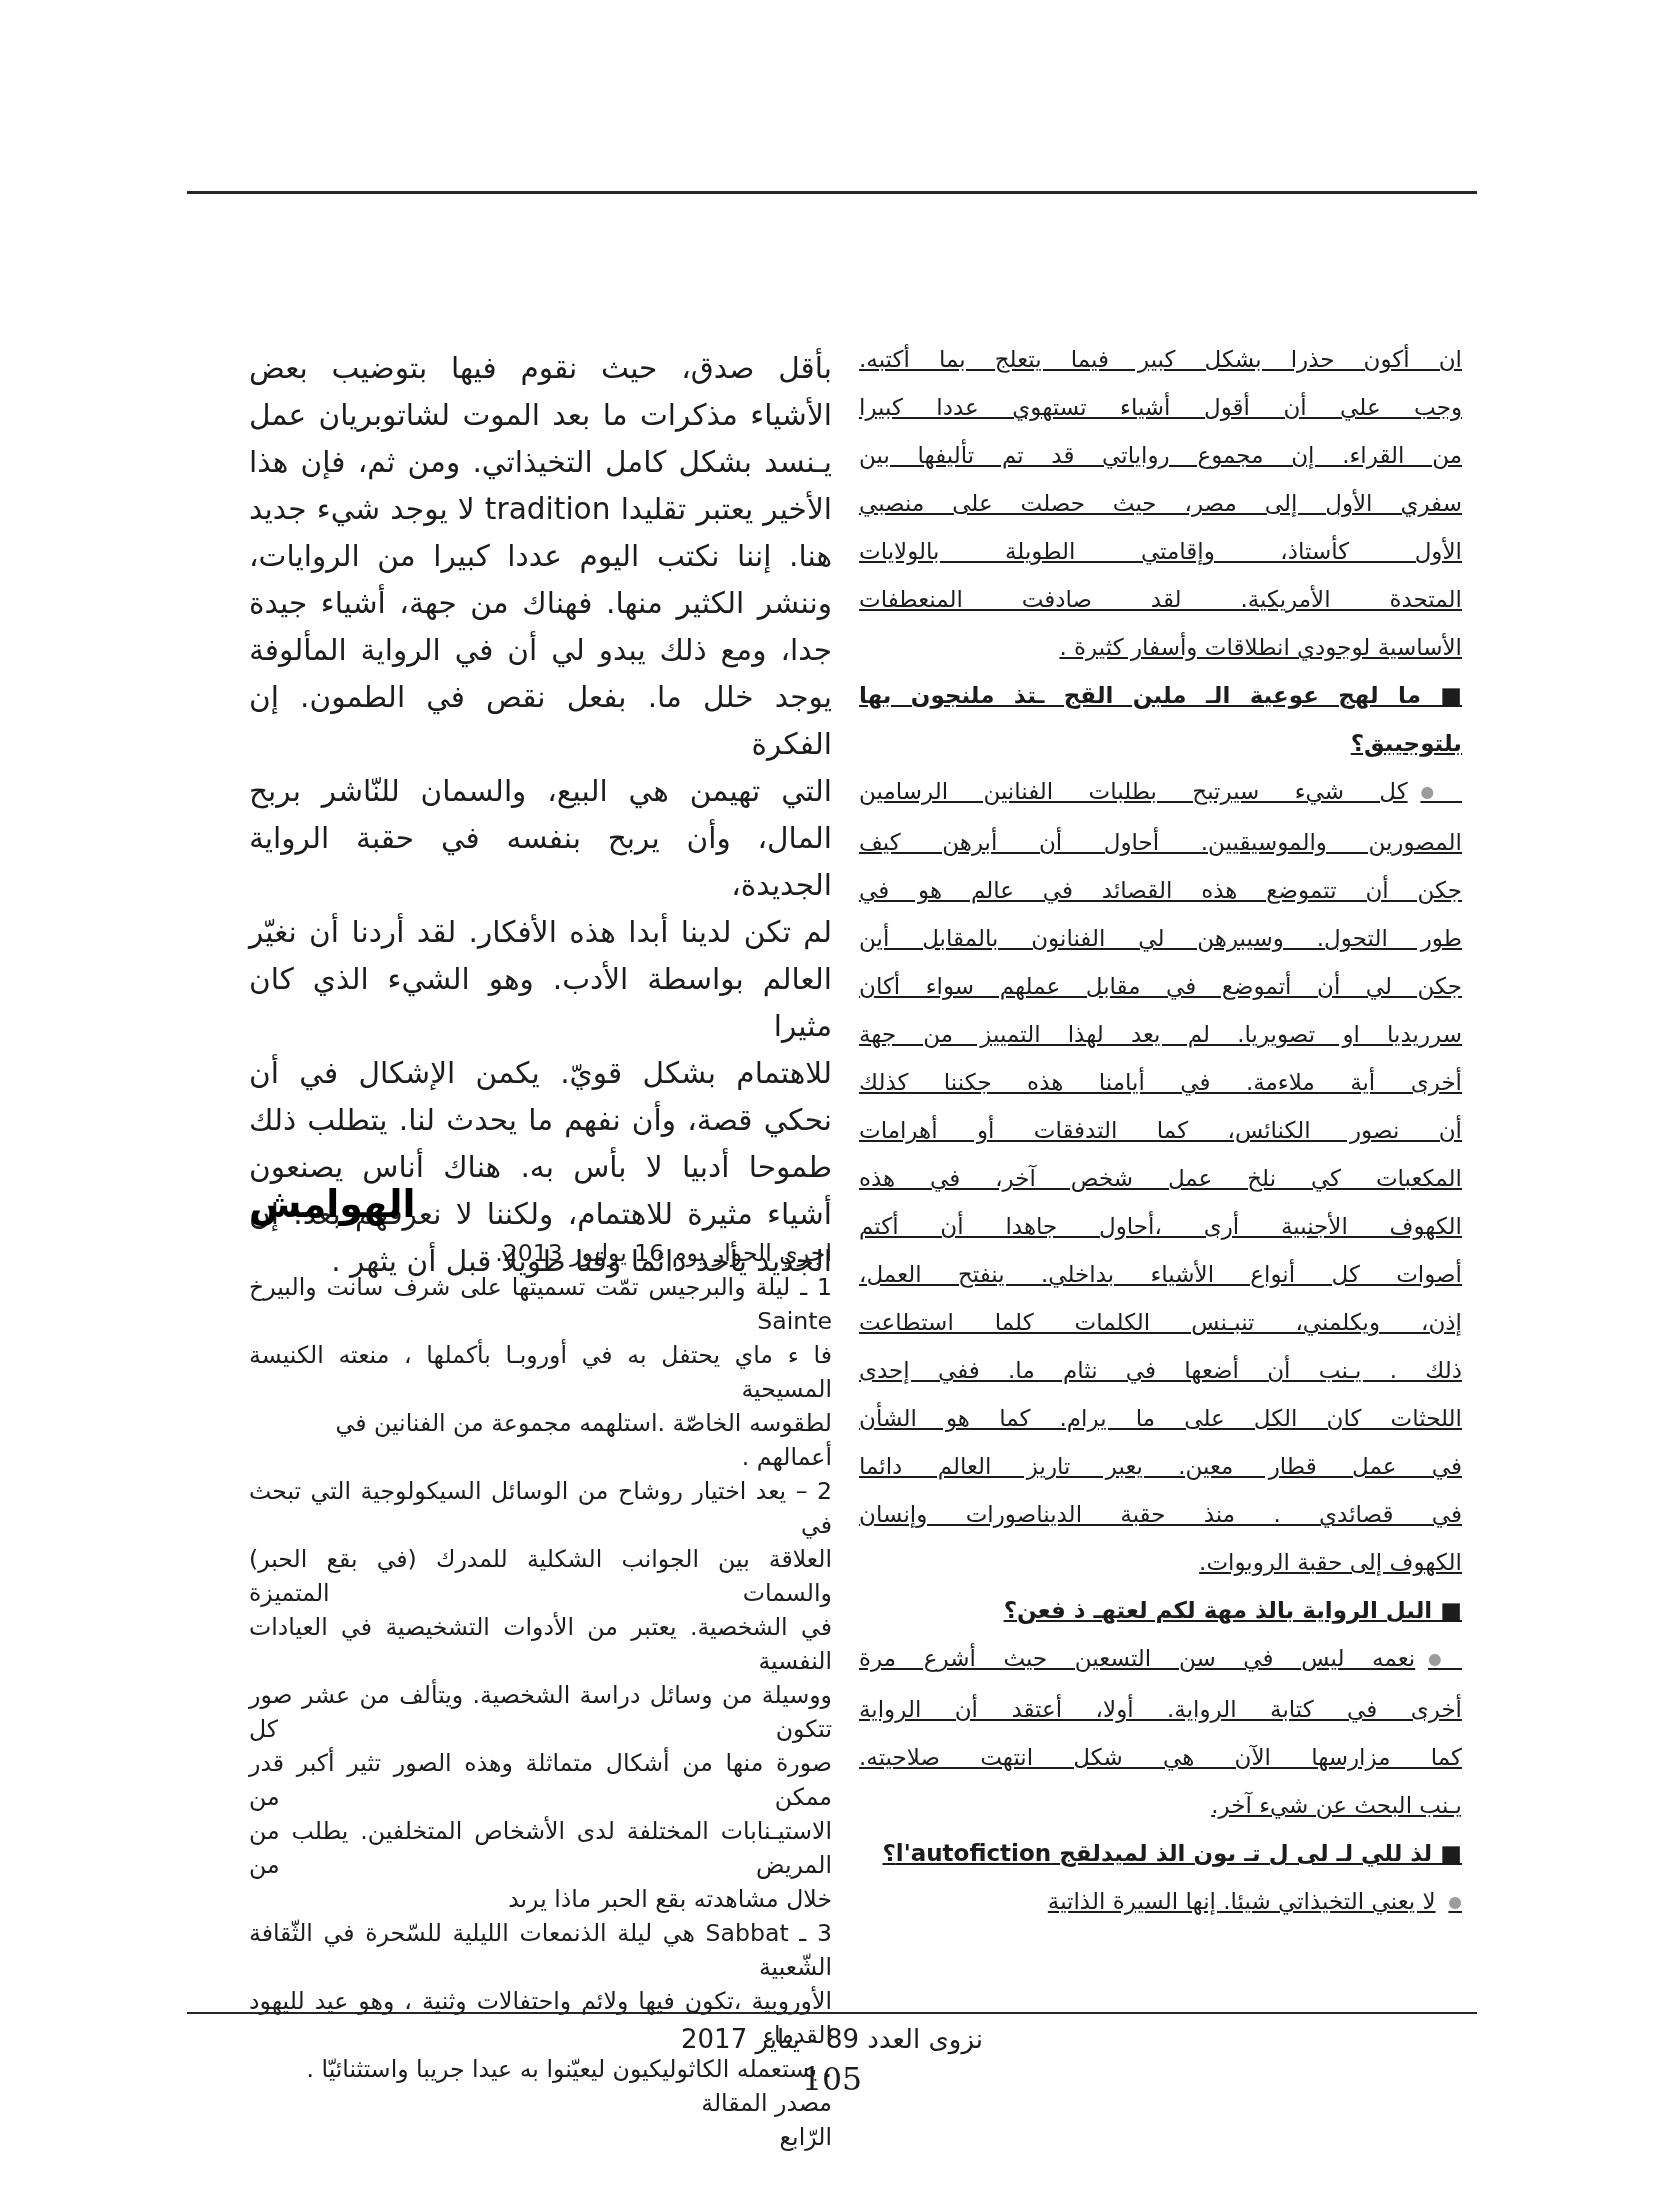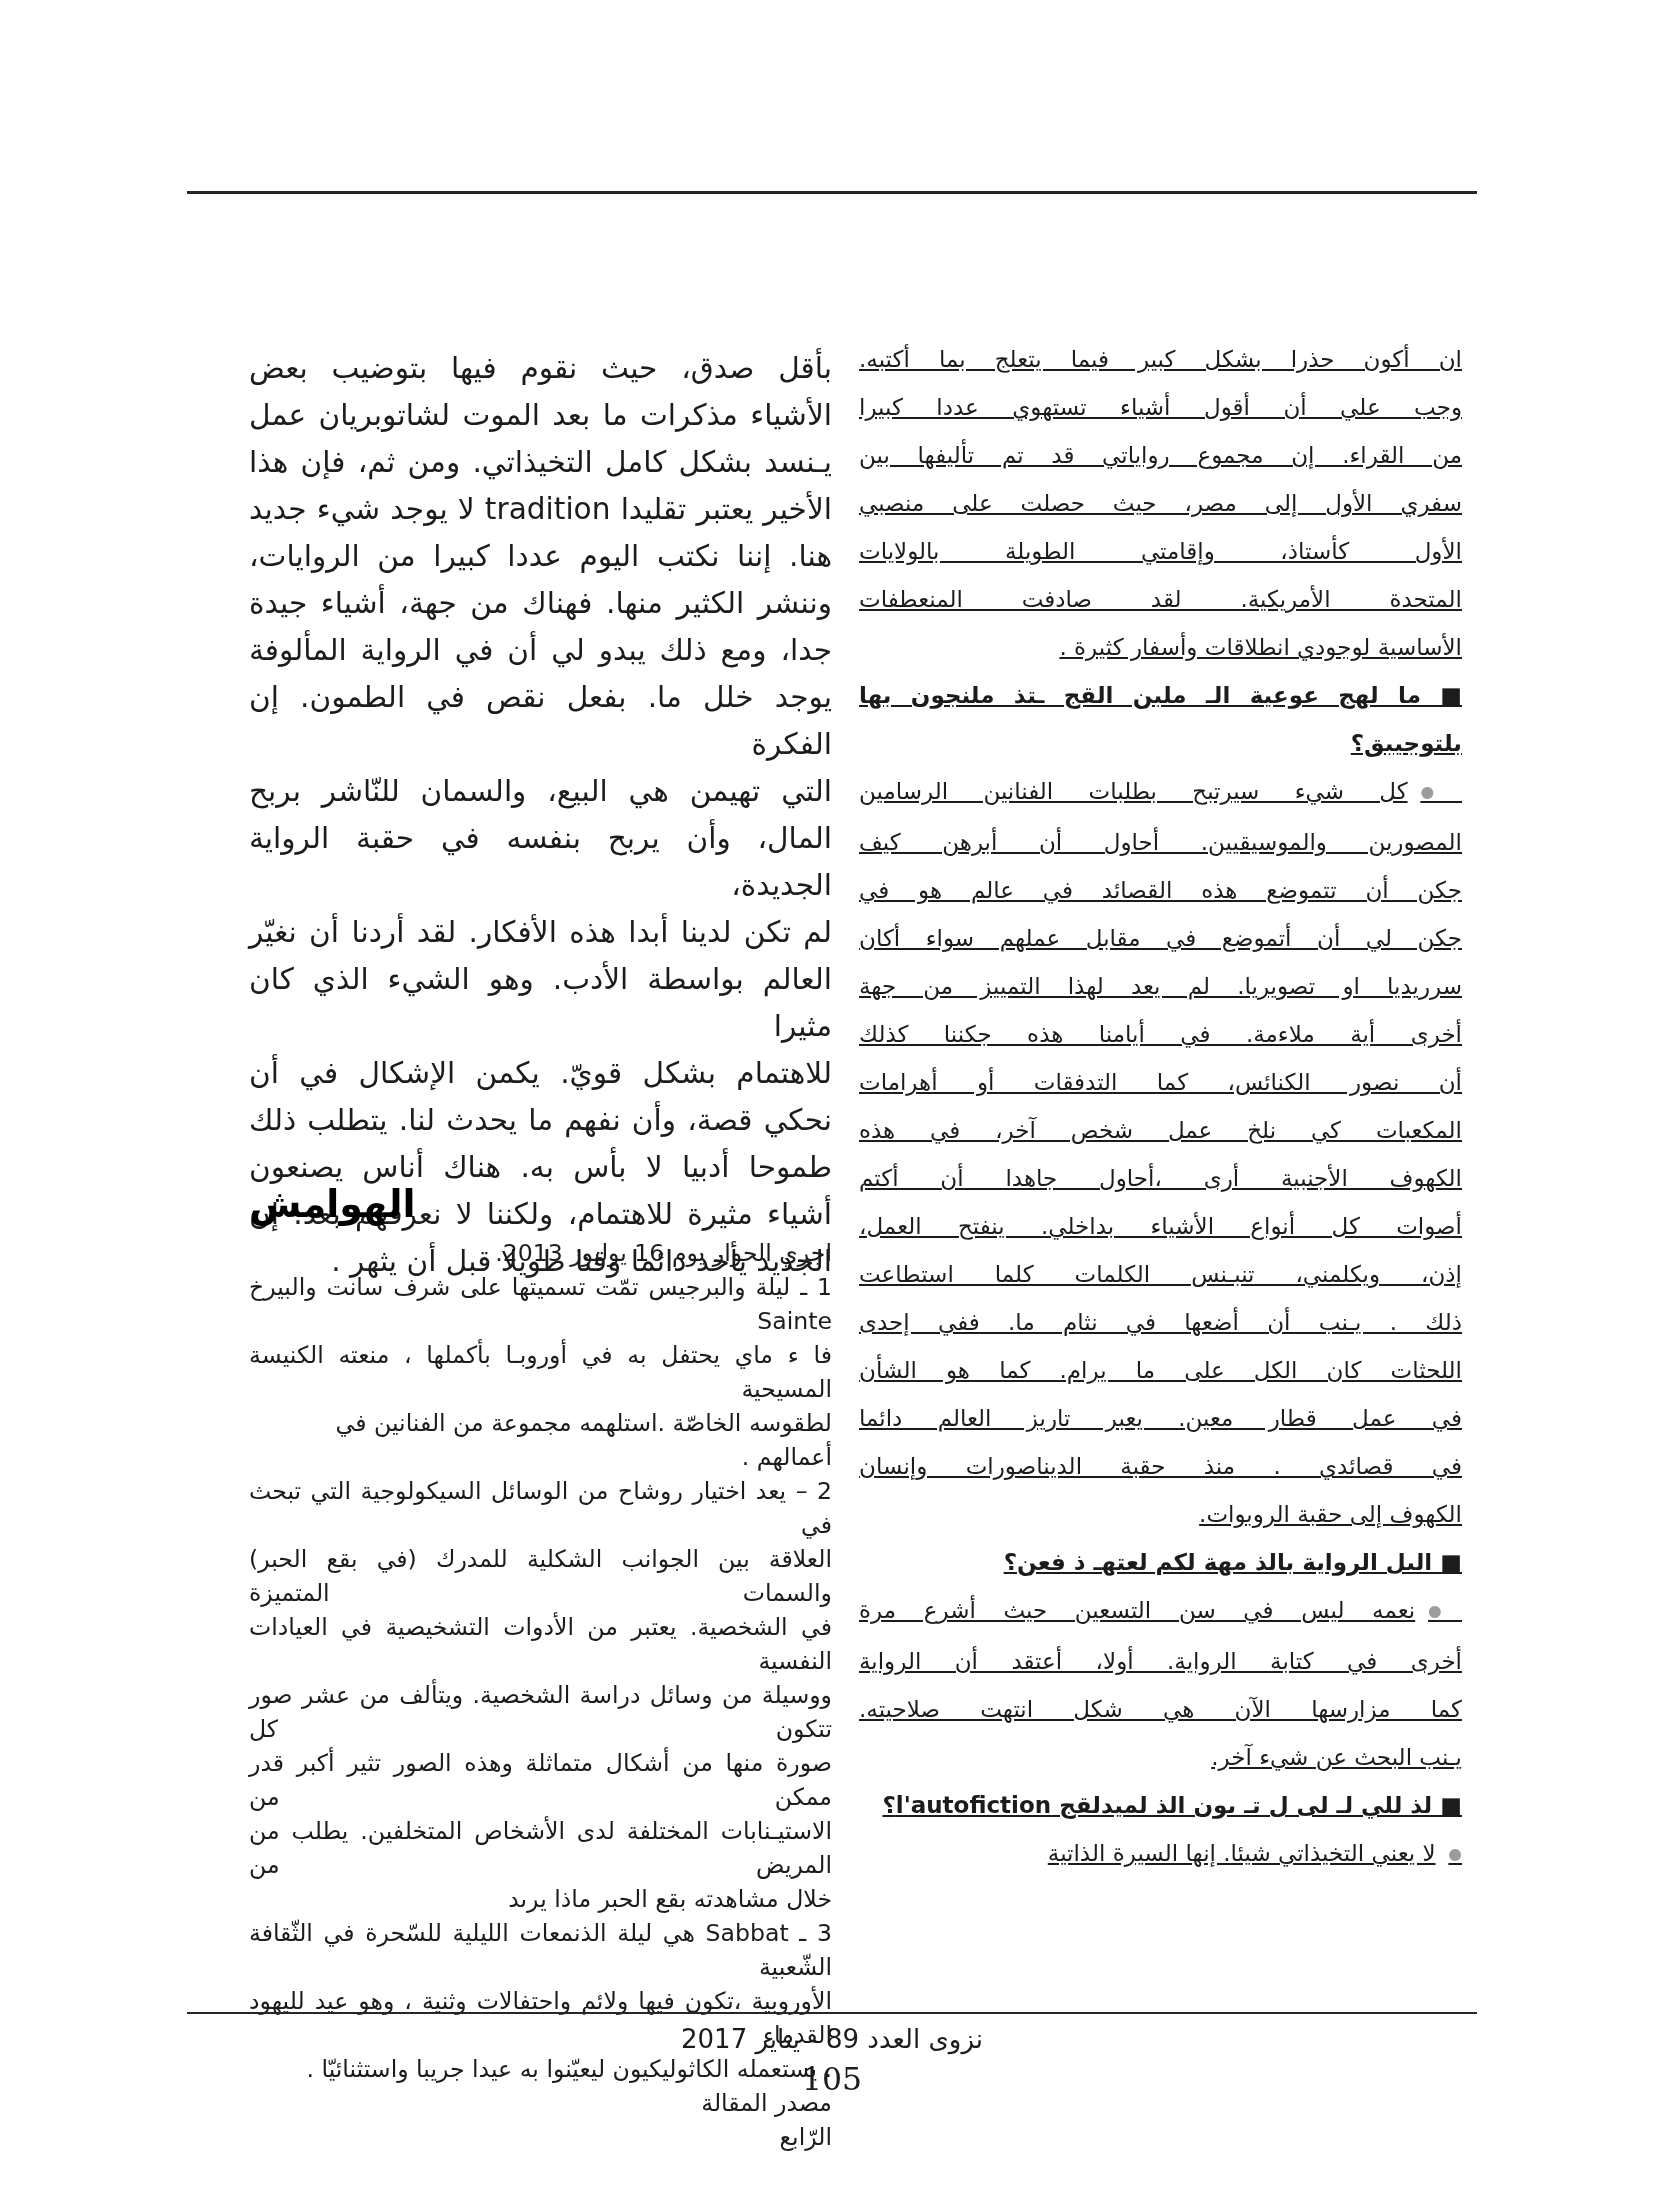--- a/index.html
+++ b/index.html
@@ -61,20 +61,21 @@
     <div class="ln q" dir="rtl">■ ما لهج عوعية الـ ملبن القج ـتذ ملنجون بها</div>
 
     <div class="ln q end" dir="rtl">بلتوجيبق؟</div>
 
     <div class="ln a" dir="rtl">كل شيء سيرتبح بطلبات الفنانين الرسامين</div>
 
     <div class="ln" dir="rtl">المصورين والموسيقيين. أحاول أن أبرهن كيف</div>
 
     <div class="ln" dir="rtl">جكن أن تتموضع هذه القصائد في عالم هو في</div>
 
+    <div class="ln" dir="rtl">طور التحول. وسيبرهن لي الفنانون بالمقابل أين</div>
 
     <div class="ln" dir="rtl">جكن لي أن أتموضع في مقابل عملهم سواء أكان</div>
 
     <div class="ln" dir="rtl">سرريديا او تصويريا. لم يعد لهذا التمييز من جهة</div>
 
     <div class="ln" dir="rtl">أخرى أية ملاءمة. في أيامنا هذه جكننا كذلك</div>
 
     <div class="ln" dir="rtl">أن نصور الكنائس، كما التدفقات أو أهرامات</div>
 
     <div class="ln" dir="rtl">المكعبات كي نلخ عمل شخص آخر، في هذه</div>

